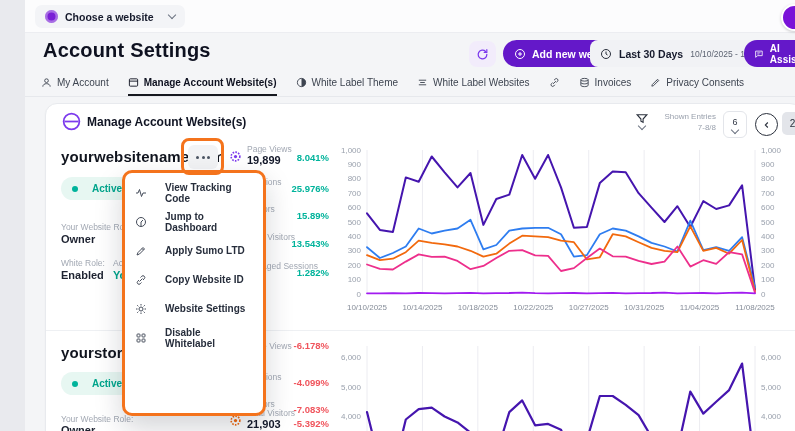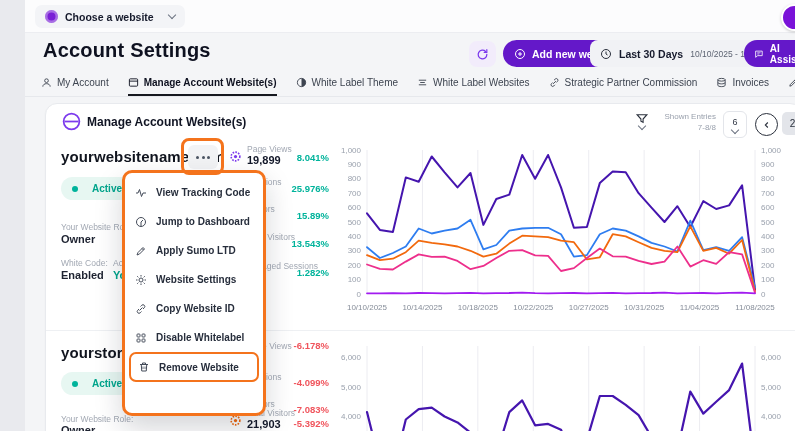--- a/index.html
+++ b/index.html
@@ -62,21 +62,21 @@
   .spct{position:absolute;width:80px;left:224px;text-align:right;font-size:9.5px;font-weight:700;}
   .pos{color:#00b39b;} .neg{color:#f0545c;}
   .sicon{position:absolute;left:204px;}
 
   
   .chart{position:absolute;left:302px;width:468px;height:176px;}
   .c1{top:142px;} .c2{top:338px;}
 
   
   .menu{position:absolute;left:97px;top:170px;width:144px;height:246px;background:#fff;border:3px solid #f4731c;border-radius:10px;box-shadow:0 12px 28px rgba(15,20,40,.18);z-index:6;box-sizing:border-box;padding-top:5px;}
-  .mitem{height:29px;display:flex;align-items:center;gap:9px;padding:0 10px;font-size:10px;color:#272e3c;font-weight:600;cursor:pointer;}
+  .mitem{height:29px;display:flex;align-items:center;gap:18px;padding:0 10px;font-size:10px;color:#272e3c;font-weight:600;cursor:pointer;}
   .mitem svg{flex:0 0 auto;}
   .mitem.danger{margin:0 4px;height:26px;border:2.5px solid #f4731c;border-radius:7px;padding:0 7px;}
   .ann-dots{position:absolute;left:156px;top:138px;width:43px;height:37px;border:3px solid #f4731c;border-radius:8px;z-index:7;box-sizing:border-box;}
 </style>
 </head>
 <body>
 
 <div class="screen">
 
   <div class="topbar">
@@ -147,21 +147,20 @@
           <path d="M4 7h16M7 12h10M4 17h16"></path>
         </svg>
       <span>White Label Websites</span>
     </div>
     <div class="tab">
       <svg width="11" height="11" viewBox="0 0 24 24" fill="none" stroke="#3d4450" stroke-width="2">
           <path d="M9 15l6-6"></path>
           <path d="M8 12l-2.5 2.5a3.5 3.5 0 1 0 5 5L13 17"></path>
           <path d="M16 12l2.5-2.5a3.5 3.5 0 1 0-5-5L11 7"></path>
         </svg>
-      <span>Strategic Partner Commission</span>
     </div>
     <div class="tab">
       <svg width="11" height="11" viewBox="0 0 24 24" fill="none" stroke="#3d4450" stroke-width="2">
           <ellipse cx="12" cy="6" rx="8" ry="3"></ellipse>
           <path d="M4 6v6c0 1.7 3.6 3 8 3s8-1.3 8-3V6"></path>
           <path d="M4 12v6c0 1.7 3.6 3 8 3s8-1.3 8-3v-6"></path>
         </svg>
       <span>Invoices</span>
     </div>
     <div class="tab">
@@ -211,21 +210,21 @@
       <i></i>
       <i></i>
       <i></i>
     </div>
   <div class="badge" style="left:36px;top:177px;">
       <i></i>
       <span>Active</span>
     </div>
   <div class="flabel" style="left:36px;top:222px;">Your Website Role:</div>
   <div class="fvalue" style="left:36px;top:233px;">Owner</div>
-  <div class="flabel" style="left:36px;top:258px;">White Code:</div>
+  <div class="flabel" style="left:36px;top:258px;">White Role:</div>
   <div class="fvalue" style="left:36px;top:269px;">Enabled</div>
   <div class="flabel" style="left:88px;top:258px;">Active Plan:</div>
   <div class="fvalue teal" style="left:88px;top:269px;">Your Plan</div>
 
   <svg class="sicon" style="top:150px;" width="13" height="13" viewBox="0 0 24 24">
       <circle cx="12" cy="12" r="8" fill="none" stroke="#7c3aed" stroke-width="3" stroke-dasharray="3 2.2"></circle>
       <circle cx="12" cy="12" r="3" fill="#7c3aed"></circle>
     </svg>
   <div class="slabel" style="top:144px;">Page Views</div>
   <div class="sval" style="top:154px;">19,899</div>
@@ -360,46 +359,39 @@
     </div>
     <div class="mitem">
       <svg width="12" height="12" viewBox="0 0 24 24" fill="none" stroke="#454c5a" stroke-width="2">
           <path d="M4 20l2-5L16 5l3 3L9 18z"></path>
           <path d="M14 7l3 3"></path>
         </svg>
       <span>Apply Sumo LTD</span>
     </div>
     <div class="mitem">
       <svg width="12" height="12" viewBox="0 0 24 24" fill="none" stroke="#454c5a" stroke-width="2">
-          <circle cx="12" cy="12" r="4"></circle>
-          <path d="M12 2v3M12 19v3M2 12h3M19 12h3M4.5 4.5l2.2 2.2M17.3 17.3l2.2 2.2M19.5 4.5l-2.2 2.2M6.7 17.3l-2.2 2.2"></path>
-        </svg>
-      <span>Website Settings</span>
-    </div>
-    <div class="mitem">
-      <svg width="12" height="12" viewBox="0 0 24 24" fill="none" stroke="#454c5a" stroke-width="2">
           <path d="M9 15l6-6"></path>
           <path d="M8 12l-2.5 2.5a3.5 3.5 0 1 0 5 5L13 17"></path>
           <path d="M16 12l2.5-2.5a3.5 3.5 0 1 0-5-5L11 7"></path>
         </svg>
       <span>Copy Website ID</span>
+    </div>
+    <div class="mitem">
+      <svg width="12" height="12" viewBox="0 0 24 24" fill="none" stroke="#454c5a" stroke-width="2">
+          <circle cx="12" cy="12" r="4"></circle>
+          <path d="M12 2v3M12 19v3M2 12h3M19 12h3M4.5 4.5l2.2 2.2M17.3 17.3l2.2 2.2M19.5 4.5l-2.2 2.2M6.7 17.3l-2.2 2.2"></path>
+        </svg>
+      <span>Website Settings</span>
     </div>
     <div class="mitem">
       <svg width="12" height="12" viewBox="0 0 24 24" fill="none" stroke="#454c5a" stroke-width="2">
           <rect x="4" y="4" width="6" height="6" rx="1.5"></rect>
           <rect x="14" y="4" width="6" height="6" rx="1.5"></rect>
           <rect x="4" y="14" width="6" height="6" rx="1.5"></rect>
           <rect x="14" y="14" width="6" height="6" rx="1.5"></rect>
         </svg>
       <span>Disable Whitelabel</span>
     </div>
-    <div class="mitem danger">
-      <svg width="12" height="12" viewBox="0 0 24 24" fill="none" stroke="#454c5a" stroke-width="2">
-          <path d="M4 7h16M9 7V4h6v3M6.5 7l1 13h9l1-13"></path>
-          <path d="M10 11v5M14 11v5" stroke-width="1.6"></path>
-        </svg>
-      <span>Remove Website</span>
-    </div>
   </div>
 
   <div class="ann-dots"></div>
 
 </div>
 
 </body></html>

